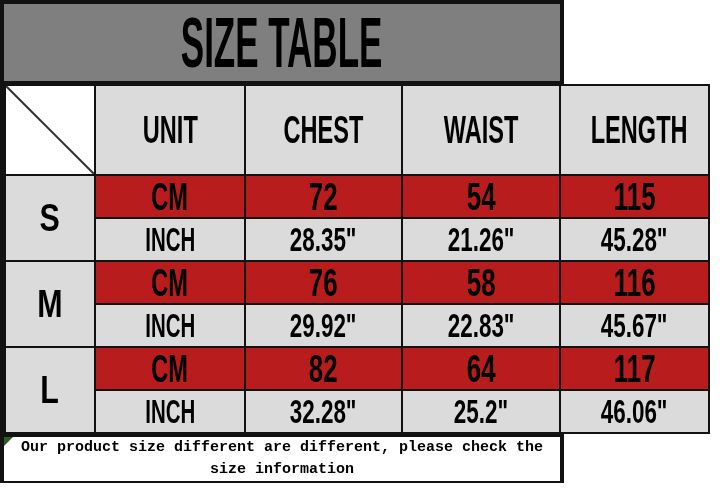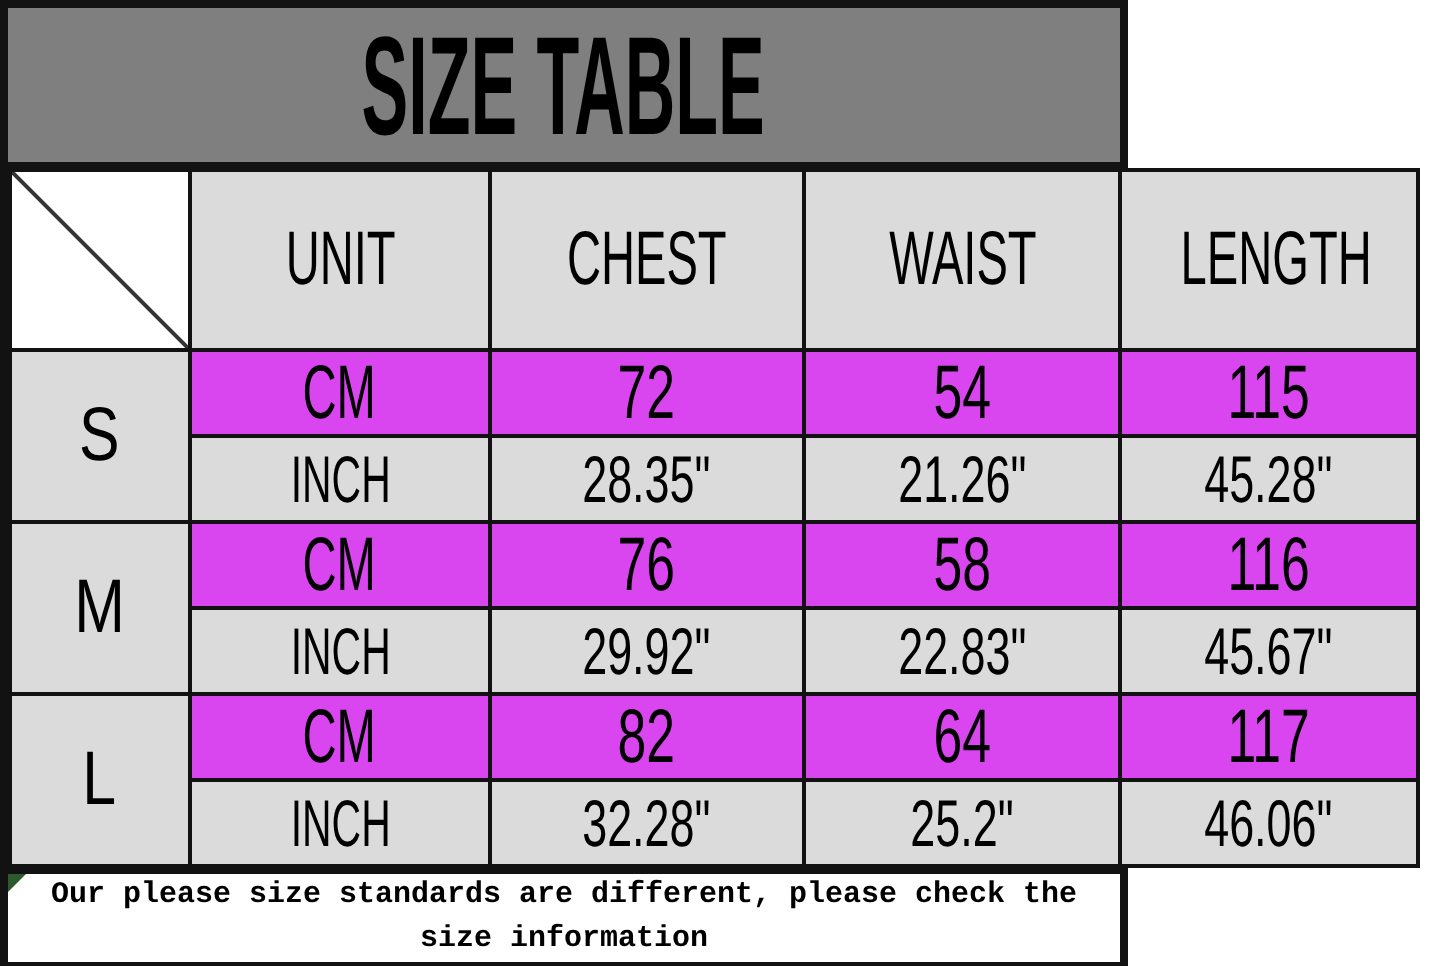--- a/index.html
+++ b/index.html
@@ -51,30 +51,30 @@
     table-layout: fixed;
     width: 704px;
     flex: 0 0 auto;
   }
   table.size-table td, table.size-table th {
     border: 2px solid var(--border, #111);
     text-align: center;
     vertical-align: middle;
     padding: 0;
     overflow: hidden;
-    font-weight: normal;
+    font-weight: bold;
     line-height: 1;
   }
   tr.hdr-row { height: 60px; }
   tr.cm-row, tr.inch-row { height: 43px; }
   tr.hdr-row th { background: var(--cell-gray, #dbdbdb); font-size: 38px; }
   td.diag { background: #fff; padding: 0; }
   td.diag svg { display: block; width: 100%; height: 100%; }
   td.size-cell { background: var(--cell-gray, #dbdbdb); font-size: 40px; }
-  tr.cm-row td { background: #d946ef; font-size: 38px; }
+  tr.cm-row td { background: #b91c1c; font-size: 38px; }
   tr.inch-row td { background: var(--cell-gray, #dbdbdb); font-size: 33px; }
   tr.cm-row td.size-cell { background: var(--cell-gray, #dbdbdb); }
 
   .note {
     flex: 1 1 auto;
     border-top: 3px solid var(--border, #111);
     background: #ffffff;
     position: relative;
     display: flex;
     flex-direction: column;
@@ -164,17 +164,17 @@
         <td><span class="cx62">INCH</span></td>
         <td><span class="cx68">32.28"</span></td>
         <td><span class="cx68">25.2"</span></td>
         <td><span class="cx68">46.06"</span></td>
       </tr>
     </tbody>
       </table>
 
     <div class="note">
       <span class="corner-marker"></span>
-      <div>Our please size standards are different, please check the size information</div>
+      <div>Our product size different are different, please check the size information</div>
     </div>
 
   </div>
 </div>
 
 </body></html>

